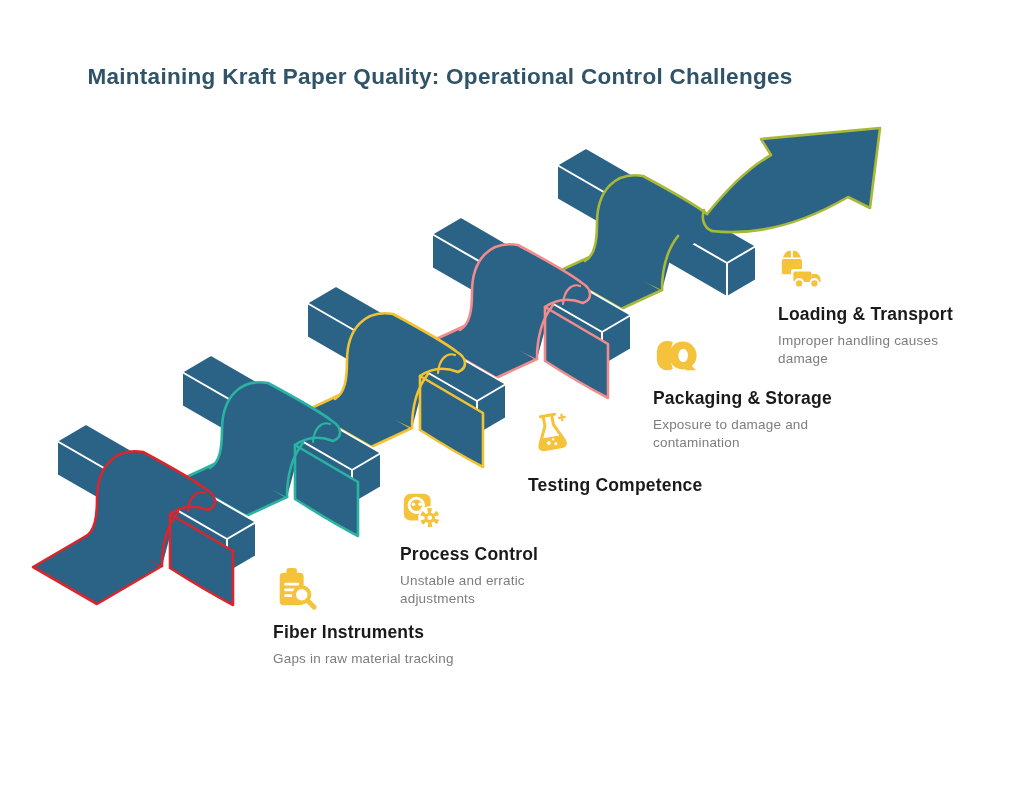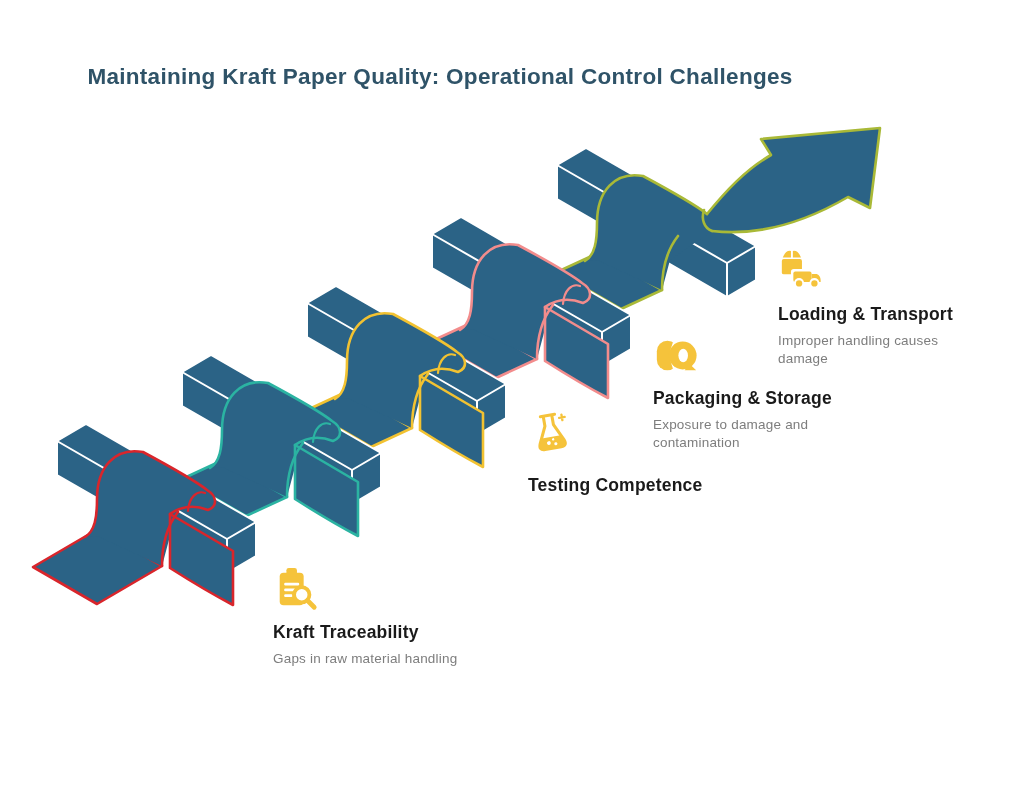--- a/index.html
+++ b/index.html
@@ -99,24 +99,40 @@
     </svg>
 
   <div class="step wide" style="left:273px;top:566px;">
     <svg class="step-icon" width="46" height="46" viewBox="0 0 48 48" style="color: rgb(245, 195, 59);">
       <rect x="7" y="7" width="25" height="34" rx="4" fill="currentColor"></rect>
       <rect x="14" y="2" width="11" height="9" rx="2.5" fill="currentColor"></rect>
       <path d="M13,19 H26 M13,25 H26 M13,31 H19" stroke="#fff" stroke-width="2.8" stroke-linecap="round" fill="none"></path>
       <circle cx="30" cy="30" r="8" fill="#fff" stroke="currentColor" stroke-width="4"></circle>
       <path d="M36,36 L43,43" stroke="currentColor" stroke-width="5" stroke-linecap="round"></path>
     </svg>
-    <h2 style="color: rgb(26, 26, 26);">Kraft Traceability</h2>
-    <p style="color: rgb(125, 125, 125);">Gaps in raw material handling</p>
+    <h2 style="color: rgb(26, 26, 26);">Fiber Instruments</h2>
+    <p style="color: rgb(125, 125, 125);">Gaps in raw material tracking</p>
   </div>
 
+  <div class="step narrow" style="left:400px;top:488px;">
+    <svg class="step-icon" width="46" height="46" viewBox="0 0 48 48" style="color: rgb(245, 195, 59);">
+      <rect x="4" y="6" width="28" height="28" rx="7" fill="currentColor"></rect>
+      <circle cx="17" cy="18" r="7.5" fill="none" stroke="#fff" stroke-width="3"></circle>
+      <circle cx="14" cy="17" r="1.9" fill="#fff"></circle>
+        <circle cx="21" cy="17" r="1.9" fill="#fff"></circle>
+      <g transform="translate(31,31)">
+        <circle r="12" fill="#fff"></circle>
+        <circle r="5.5" fill="currentColor"></circle>
+        <circle r="7.5" fill="none" stroke="currentColor" stroke-width="5" stroke-dasharray="4 3.85" transform="rotate(12)"></circle>
+        <circle r="2.4" fill="#fff"></circle>
+      </g>
+    </svg>
+    <h2 style="color: rgb(26, 26, 26);">Process Control</h2>
+    <p style="color: rgb(125, 125, 125);">Unstable and erratic adjustments</p>
+  </div>
 
   <div class="step narrow" style="left:528px;top:408px;">
     <svg class="step-icon" width="46" height="46" viewBox="0 0 48 48" style="color: rgb(245, 195, 59);">
       <g transform="rotate(-10 24 26)">
         <path d="M19,9 L19,18 L11,35 Q8,42 15,42 L32,42 Q39,42 36,35 L28,18 L28,9" fill="none" stroke="currentColor" stroke-width="3.2" stroke-linecap="round" stroke-linejoin="round"></path>
         <path d="M16,7.5 L31,7.5" stroke="currentColor" stroke-width="3.2" stroke-linecap="round"></path>
         <path d="M13.6,30 L33.4,30 L36,35 Q39,42 32,42 L15,42 Q8,42 11,35 Z" fill="currentColor"></path>
         <circle cx="20" cy="36" r="2" fill="#fff"></circle>
           <circle cx="27" cy="38" r="1.6" fill="#fff"></circle>
           <circle cx="25" cy="33" r="1.3" fill="#fff"></circle>

